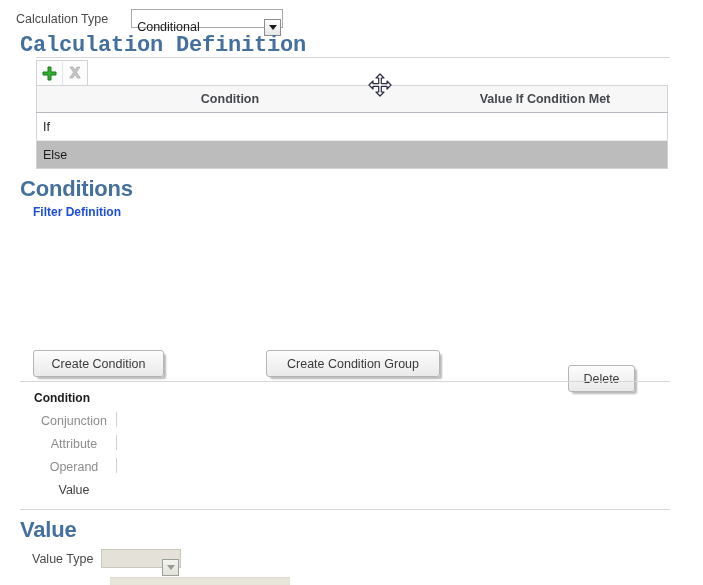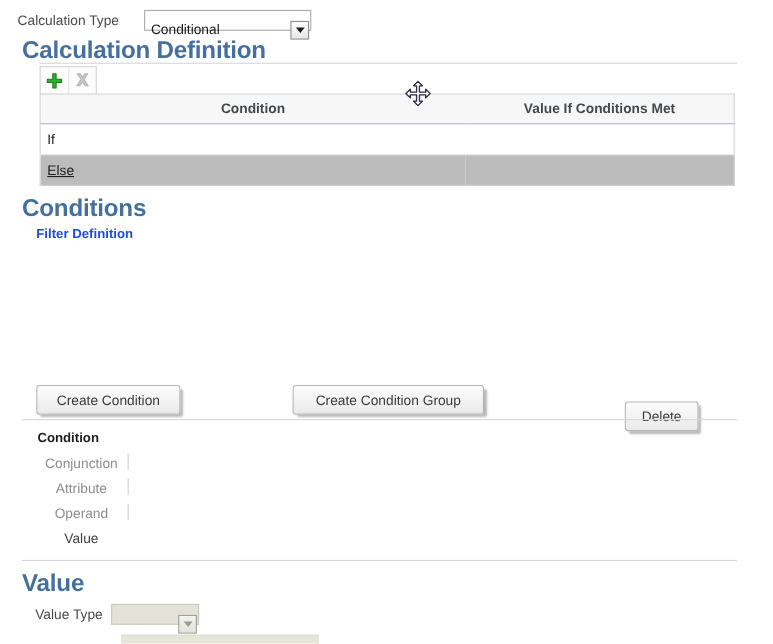--- a/index.html
+++ b/index.html
@@ -129,21 +129,21 @@
     padding: 0;
   }
   .grid-table td {
     height: 27px;
     font-size: 12.5px;
     color: #1c1c1c;
     padding: 0 0 0 6px;
     border: none;
   }
   tr.row-normal td { background: #ffffff; }
-  tr.row-selected td { background: #bcbcbc; text-decoration: underline; }
+  tr.row-selected td { background: #bcbcbc; }
   tr.row-normal + tr td { border-top: 1px solid #e8e8e8; }
 
   
   .sub-label {
     position: absolute;
     font-size: 12px;
     font-weight: bold;
     color: #1d4ed8;
     font-family: "Liberation Sans", sans-serif;
   }
@@ -248,21 +248,21 @@
 <div class="calc-type-row">
   <span class="field-label">Calculation Type</span>
   <div class="select-box">
     <span class="sel-value">Conditional</span>
     <span class="select-arrow">
       <span class="caret-down"></span>
     </span>
   </div>
 </div>
 
-<div class="section-heading" style="left:20px; top:33px;">Calculation Definition</div>
+<div class="section-heading" style="left:20px; top:33px;font-family:Liberation Mono, monospace;">Calculation Definition</div>
 <div class="hr-line" style="left:36px; top:57px; width:634px;"></div>
 
 <div class="grid-wrap">
 
   <div class="grid-toolbar">
     <div class="tool-btn">
       <svg width="15" height="15" viewBox="0 0 15 15">
         <path d="M6 1 H9 V6 H14 V9 H9 V14 H6 V9 H1 V6 H6 Z" fill="#2fb12f" stroke="#1d7a1d" stroke-width="1" stroke-linejoin="round"></path>
       </svg>
     </div>
@@ -270,21 +270,21 @@
       <svg width="14" height="14" viewBox="0 0 14 14">
         <path d="M2 1 L5 1 L7 4 L9 1 L12 1 L8.5 6.2 L12.3 12 L9.3 12 L7 8.6 L4.7 12 L1.7 12 L5.5 6.2 Z" fill="#c4c4c4" stroke="#ababab" stroke-width="0.7" stroke-linejoin="round"></path>
       </svg>
     </div>
   </div>
 
   <table class="grid-table">
     <thead>
       <tr>
         <th style="width:386px;">Condition</th>
-        <th style="width:244px;">Value If Conditions Met</th>
+        <th style="width:244px;">Value If Condition Met</th>
       </tr>
     </thead>
     <tbody>
       <tr class="row-normal">
         <td>If</td>
         <td></td>
       </tr>
       <tr class="row-selected">
         <td>Else</td>
         <td></td>

